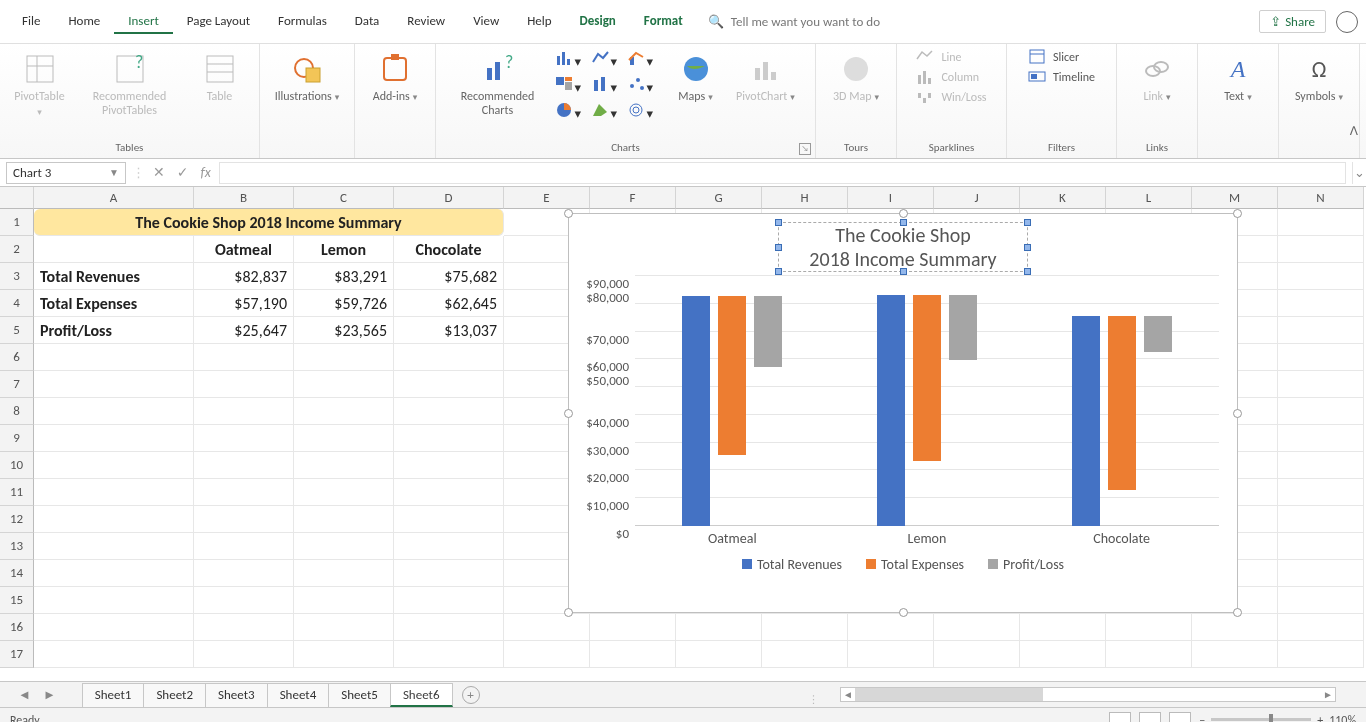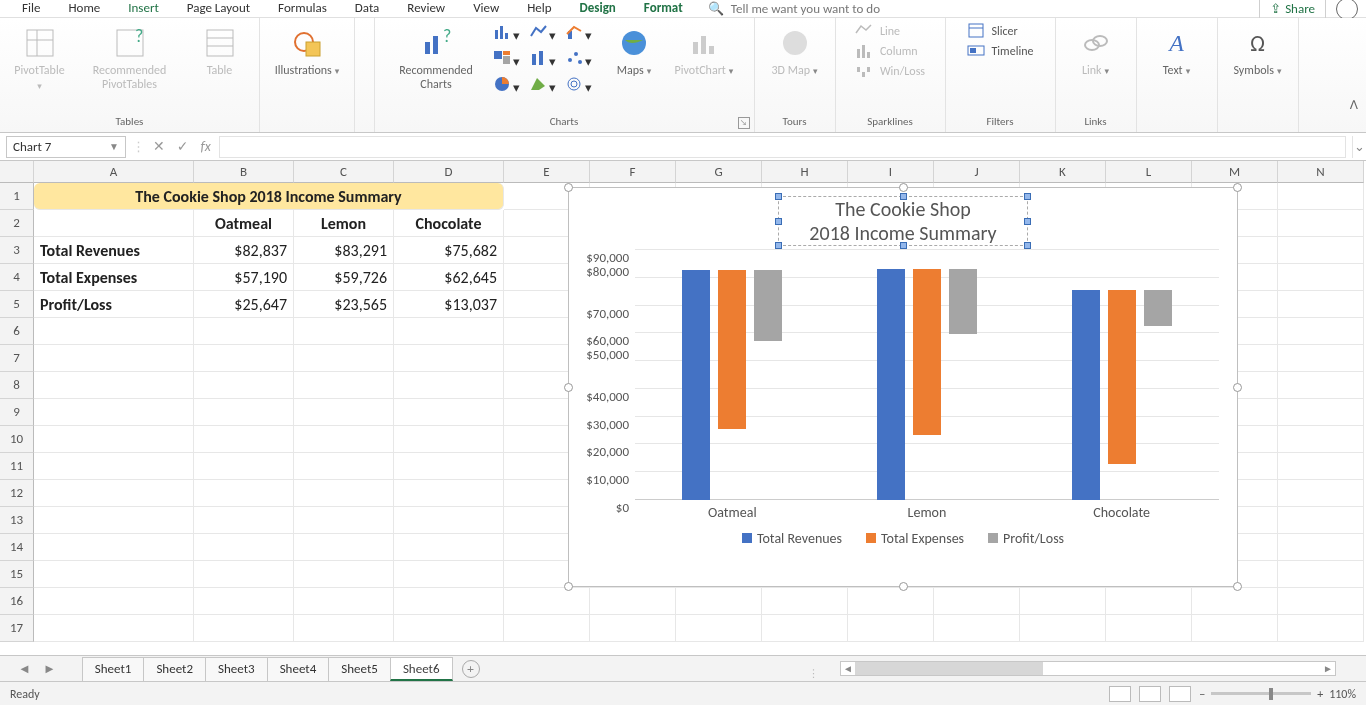--- a/index.html
+++ b/index.html
@@ -1,19 +1,19 @@
 <!DOCTYPE html>
 <html><head>
 <meta charset="utf-8">
 <style>
 * { box-sizing: border-box; margin: 0; padding: 0; font-family: "Segoe UI", Calibri, sans-serif; }
 body { background:#fff; width:1366px; height:722px; overflow:hidden; font-size:13px; color:#333; }
 
 
-.menubar { display:flex; align-items:center; height:18px; padding:0 8px; border-bottom:1px solid #e0e0e0; }
+.menubar { display:flex; align-items:center; height:44px; padding:0 8px; border-bottom:1px solid #e0e0e0; }
 .menubar .mtab { padding:4px 14px; cursor:pointer; }
 .menubar .mtab.active { color:#217346; border-bottom:2px solid #217346; }
 .menubar .mtab.ctx { color:#217346;font-weight:bold; }
 .tellme { display:flex; align-items:center; gap:6px; padding:0 12px; color:#777; flex:1; }
 .share-btn { border:1px solid #cfcfcf; padding:3px 10px; border-radius:2px; display:flex; align-items:center; gap:4px; color:#217346; }
 .face { width:22px; height:22px; border:1.5px solid #666; border-radius:50%; margin-left:10px; position:relative; }
 
 
 .ribbon { display:flex; height:115px; border-bottom:1px solid #c7c7c7; background:linear-gradient(#fff,#f7f7f7); position:relative; }
 .rgroup { display:flex; flex-direction:column; align-items:center; border-right:1px solid #e3e3e3; padding:4px 8px 2px; }
@@ -160,20 +160,31 @@
               <rect x="14" y="14" width="14" height="14" fill="#f3c557" stroke="#caa030"></rect>
             </svg>
           </div>
         <span class="dropcaret">Illustrations</span>
       </div>
     </div>
     <div class="rgroup-label">&nbsp;</div>
   </div>
 
   <div class="rgroup">
+    <div class="rgroup-body">
+      <div class="bigbtn">
+        <div class="iconbox">
+            <svg width="30" height="30">
+              <rect x="4" y="4" width="22" height="22" rx="3" fill="none" stroke="#e07030" stroke-width="2"></rect>
+              <rect x="11" y="0" width="8" height="6" fill="#e07030"></rect>
+            </svg>
+          </div>
+        <span class="dropcaret">Add-ins</span>
+      </div>
+    </div>
     <div class="rgroup-label">&nbsp;</div>
   </div>
 
   <div class="rgroup" style="width:380px; position:relative">
     <div class="rgroup-body">
       <div class="bigbtn" style="width:94px">
         <div class="iconbox">
             <svg width="30" height="30">
               <rect x="4" y="14" width="5" height="12" fill="#4472c4"></rect>
               <rect x="12" y="8" width="5" height="18" fill="#4472c4"></rect>
@@ -347,21 +358,21 @@
         <span class="dropcaret">Symbols</span>
       </div>
     </div>
     <div class="rgroup-label">&nbsp;</div>
   </div>
   <div class="collapse-caret">ᐱ</div>
 </div>
 
 <div class="fbar">
   <div class="namebox">
-    <span>Chart 7</span>
+    <span>Chart 3</span>
     <span style="color:#888;font-size:10px">▼</span>
   </div>
   <span style="color:#ccc">⋮</span>
   <div class="fx-controls">
     <span>✕</span>
     <span>✓</span>
     <span style="font-style:italic">fx</span>
   </div>
   <div class="fx-input"></div>
   <div class="fbar-drop">⌄</div>

